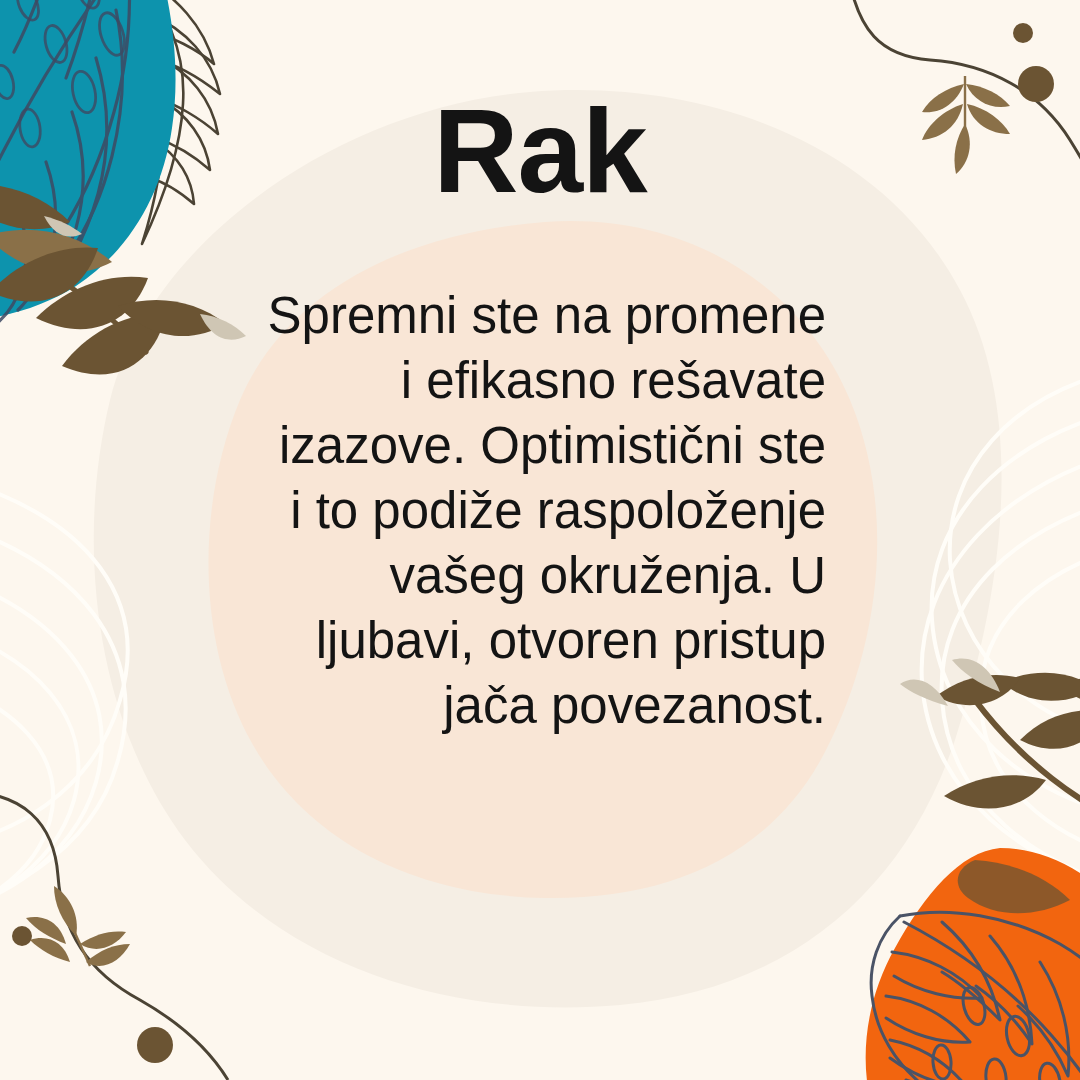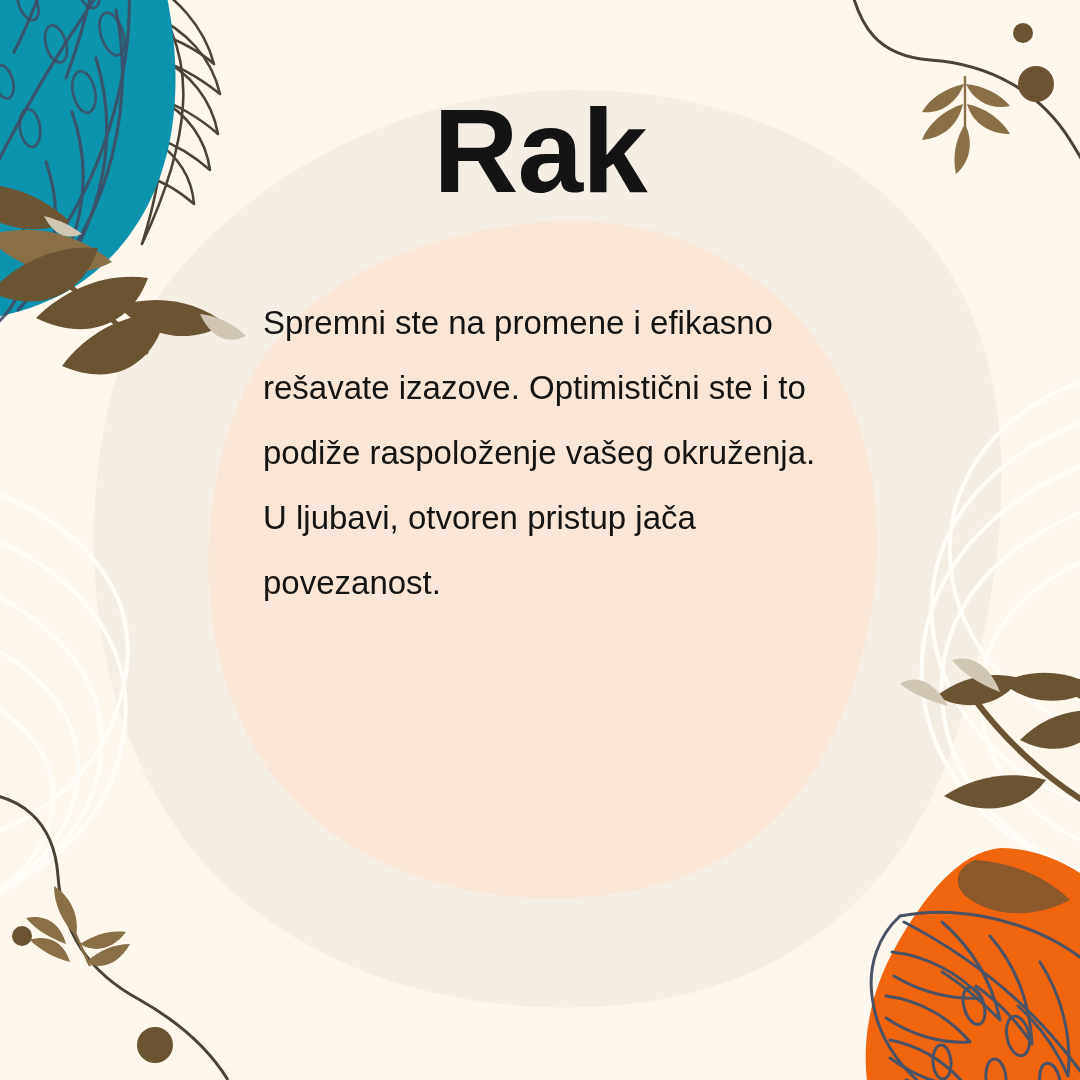--- a/index.html
+++ b/index.html
@@ -41,26 +41,26 @@
     letter-spacing: -1px;
     color: #141414;
     line-height: 1;
     margin: 0;
   }
   #body-text {
     position: absolute;
     left: 255px;
     top: 282px;
     width: 570px;
-    text-align: left;
-    font-size: 33px;
+    text-align: right;
+    font-size: 51px;
     font-weight: 400;
     line-height: 65px;
     color: #141414;
-    margin: 8px;
+    margin: 1px;
     white-space: pre-line;
   }
 </style>
 </head>
 <body>
 
 <div id="poster">
 
   <svg class="layer" viewBox="0 0 1080 1080" xmlns="http://www.w3.org/2000/svg">
     <path d="M530 92

